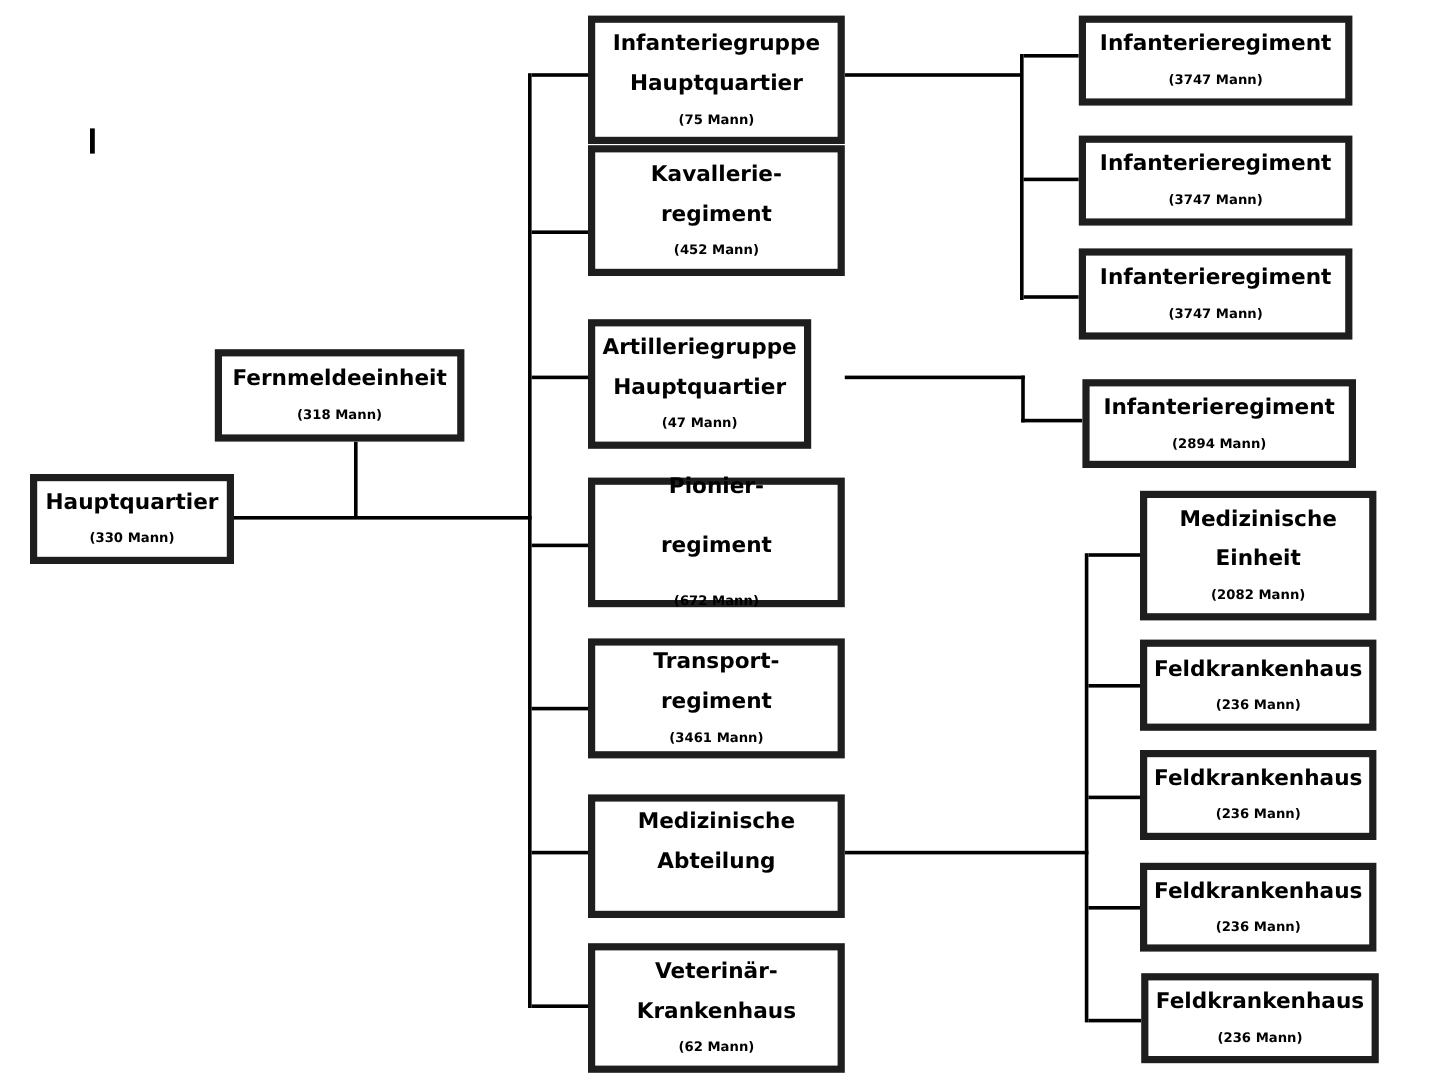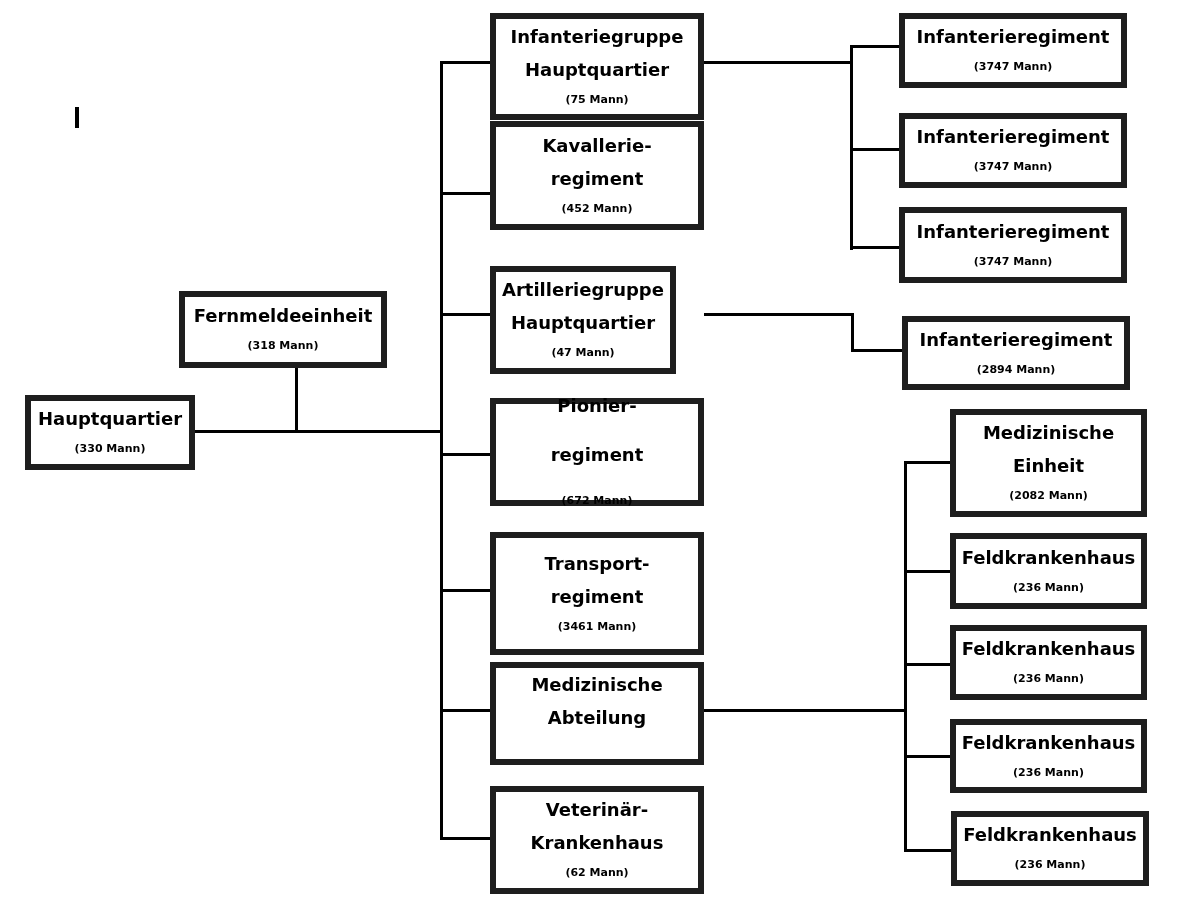--- a/index.html
+++ b/index.html
@@ -101,21 +101,21 @@
       <div class="node" style="left: 490px; top: 266px; width: 186px; height: 108px; border-color: rgb(30, 30, 30);">
         <div class="node-line">Artilleriegruppe</div>
         <div class="node-line">Hauptquartier</div>
         <div class="node-count">(47 Mann)</div>
       </div>
       <div class="node" style="left: 490px; top: 398px; width: 214px; height: 108px; border-color: rgb(30, 30, 30); gap: 16px;">
         <div class="node-line">Pionier-</div>
         <div class="node-line">regiment</div>
         <div class="node-count">(672 Mann)</div>
       </div>
-      <div class="node" style="left: 490px; top: 532px; width: 214px; height: 123px; border-color: rgb(30, 30, 30);">
+      <div class="node" style="left: 490px; top: 532px; width: 214px; height: 100px; border-color: rgb(30, 30, 30);">
         <div class="node-line">Transport-</div>
         <div class="node-line">regiment</div>
         <div class="node-count">(3461 Mann)</div>
       </div>
       <div class="node" style="left: 490px; top: 662px; width: 214px; height: 103px; border-color: rgb(30, 30, 30); padding-bottom: 26px;">
         <div class="node-line">Medizinische</div>
         <div class="node-line">Abteilung</div>
       </div>
       <div class="node" style="left: 490px; top: 786px; width: 214px; height: 108px; border-color: rgb(30, 30, 30);">
         <div class="node-line">Veterinär-</div>

